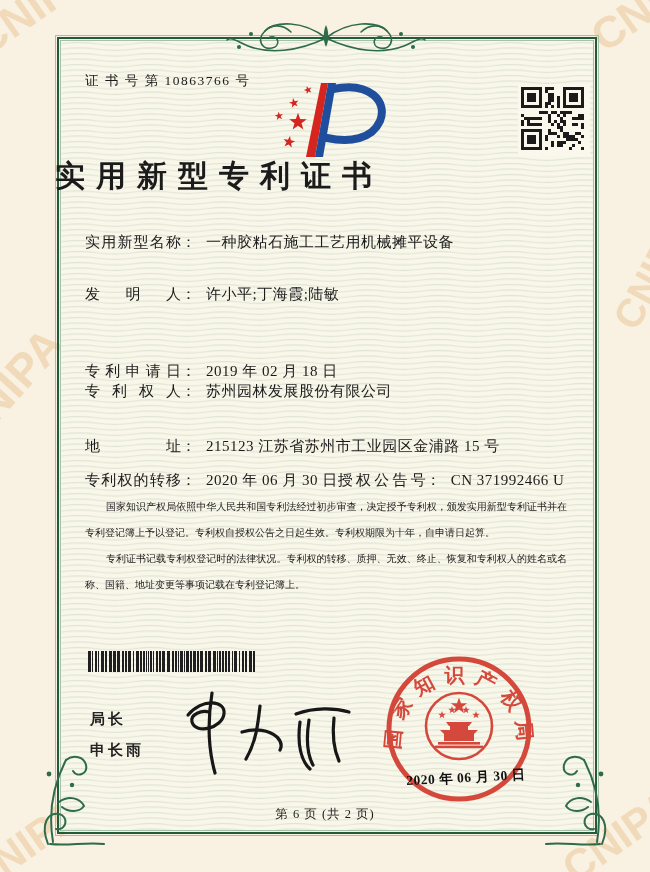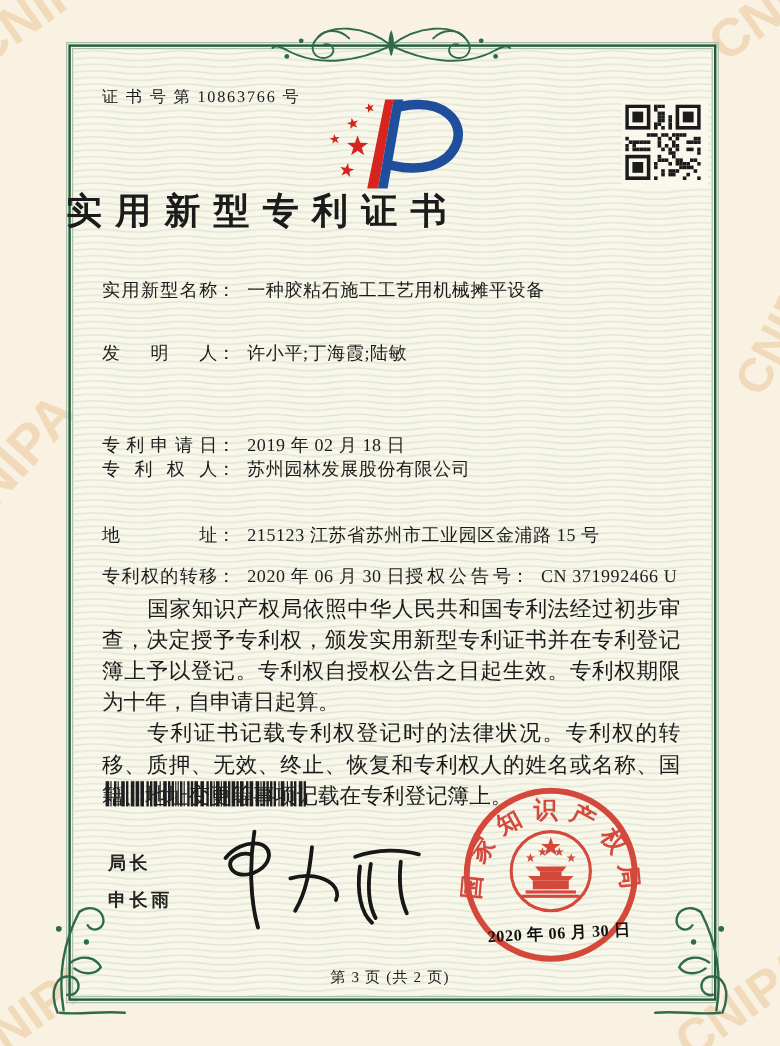--- a/index.html
+++ b/index.html
@@ -28,21 +28,21 @@
   .cert-no{position:absolute;left:85px;top:72px;font-size:13.5px;letter-spacing:1.5px;}
   .logo{position:absolute;left:266px;top:80px;}
   .qr{position:absolute;left:518px;top:84px;width:66px;height:66px;background:#faf7ed;padding:3px;}
   .title{position:absolute;left:55px;top:156px;width:508px;
     font-size:30px;font-weight:700;letter-spacing:11px;}
   .row{position:absolute;left:85px;font-size:15px;white-space:nowrap;}
   .lab{display:inline-block;width:96px;text-align:justify;text-align-last:justify;}
   .lab2{display:inline-block;width:88px;text-align:justify;text-align-last:justify;}
   .colon{display:inline-block;}
   .val{margin-left:10px;letter-spacing:.5px;}
-  .paras{position:absolute;left:85px;top:494px;width:482px;font-size:18px;
+  .paras{position:absolute;left:85px;top:494px;width:482px;font-size:10px;
     line-height:26px;text-align:justify;}
   .paras p{margin:0;text-indent:2.1em;}
   .barcode{position:absolute;left:88px;top:651px;width:170px;height:21px;display:flex;align-items:stretch;}
   .barcode div{background:#1f1f1f;height:100%;flex:none;}
   .signer{position:absolute;left:90px;font-family:"Liberation Sans","DejaVu Sans",sans-serif;
     font-weight:700;font-size:15px;letter-spacing:3px;color:#242424;}
   .signature{position:absolute;left:168px;top:684px;}
   .seal{position:absolute;left:380px;top:650px;}
   .seal-date{position:absolute;left:386px;top:769px;width:160px;text-align:center;
     font-size:13.5px;font-weight:700;letter-spacing:.5px;color:#111;transform:rotate(-3deg);}
@@ -360,15 +360,15 @@
           <rect x="-9" y="0" width="18" height="4"></rect>
           <path d="M-19,4 L19,4 L15,8 L-15,8 Z"></path>
           <rect x="-15" y="8" width="30" height="7"></rect>
           <rect x="-21" y="16" width="42" height="2.6"></rect>
           <rect x="-24" y="19.6" width="48" height="2.6"></rect>
         </g>
       </g>
     </svg>
     <div class="seal-date">2020 年 06 月 30 日</div>
 
-    <div class="page-info">第 3 页 (共 2 页)</div>
+    <div class="page-info">第 6 页 (共 2 页)</div>
   </div>
 </div>
 
 </body></html>

